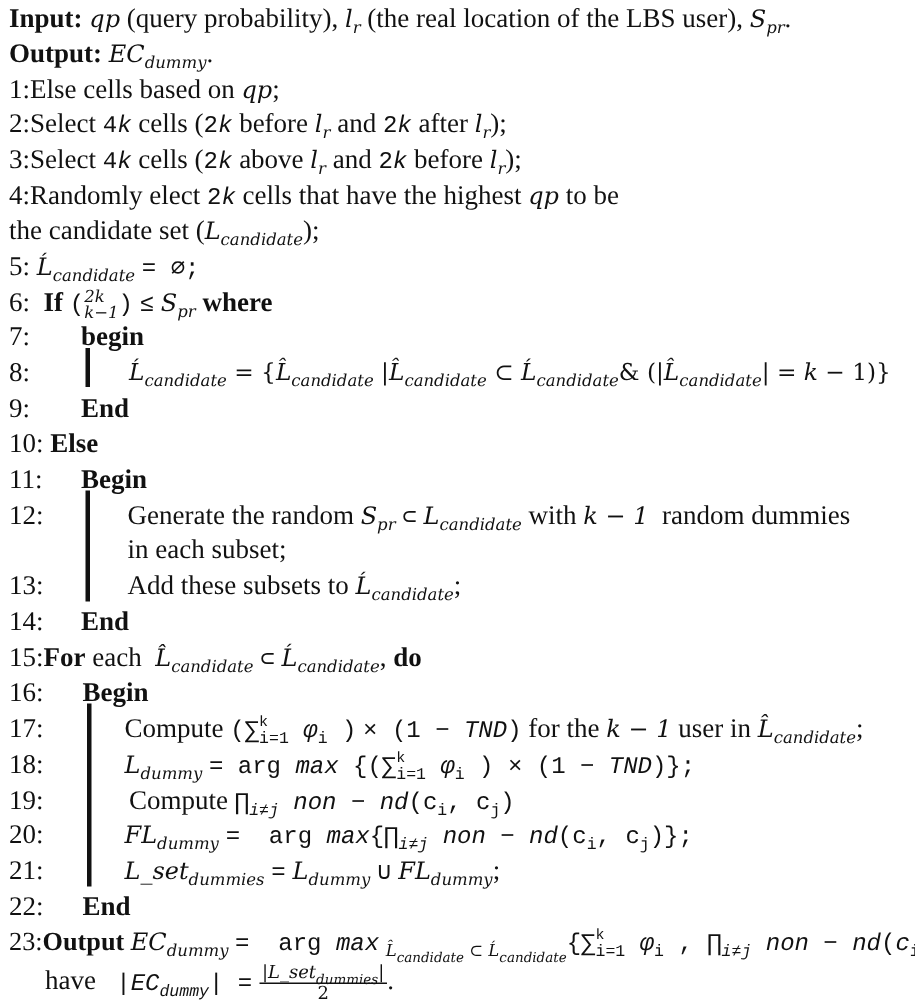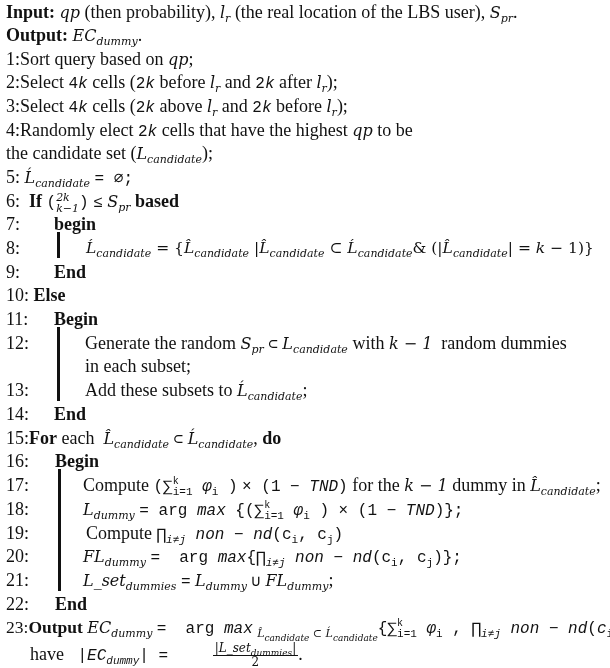--- a/index.html
+++ b/index.html
@@ -6,43 +6,43 @@
   body { width:610px; height:668px; position:relative; overflow:hidden;
          font-family:"Liberation Serif","DejaVu Serif",serif; font-size:18px; color:#111; }
   .ln { position:absolute; left:6px; white-space:nowrap; line-height:22px; }
   .b { font-weight:bold; }
   .m { font-family:"DejaVu Serif","Liberation Serif",serif; font-style:italic; font-size:16px; }
   .mu { font-family:Liberation Mono, monospace; font-size:16px; }
   sub { font-size:11px; vertical-align:-4px; line-height:0; }
   sup { font-size:10px; vertical-align:7px; line-height:0; }
   .vbar { position:absolute; width:3px; background:#111; }
   .binom { display:inline-block; vertical-align:middle; font-size:11px; line-height:11px; text-align:left; font-family:"DejaVu Serif",serif; font-style:italic; }
-  .frac { display:inline-block; vertical-align:middle; text-align:center; font-size:12px; line-height:13px;margin-left:40px; }
+  .frac { display:inline-block; vertical-align:middle; text-align:center; font-size:12px; line-height:13px; }
   .frac .top { border-bottom:1px solid #111; padding:0 2px; font-style:italic; font-family:"DejaVu Serif",serif; }
   .frac .bot { font-family:"DejaVu Serif",serif; }
 </style>
 </head>
 <body>
 
 <div class="ln" style="top:1px">
   <span class="b">Input:</span>
   <span class="m">qp</span>
-  <span>(then probability),</span>
+  <span>(query probability),</span>
   <span class="m"><span>l</span><sub>r</sub></span>
   <span>(the real location of the LBS user),</span>
   <span class="m"><span>S</span><sub>pr</sub></span>.
 </div>
 
 <div class="ln" style="top:24px">
   <span class="b">Output:</span>
   <span class="m"><span>EC</span><sub>dummy</sub></span>.
 </div>
 
 <div class="ln" style="top:48px">
-  <span>1:</span><span>Sort query based on</span>
+  <span>1:</span><span>Else cells based on</span>
   <span class="m">qp</span>;
 </div>
 
 <div class="ln" style="top:71px">
   <span>2:</span><span>Select</span>
   <span class="mu">4<i>k</i></span>
   <span>cells (</span><span class="mu">2<i>k</i></span>
   <span>before</span>
   <span class="m"><span>l</span><sub>r</sub></span>
   <span>and</span>
@@ -80,21 +80,21 @@
   <span class="m">Ĺ<sub>candidate</sub></span>
   <span class="mu">= ∅;</span>
 </div>
 
 <div class="ln" style="top:190px">
   <span>6:</span>&nbsp;
   <span class="b">If</span>
   <span class="mu">(</span><span class="binom"><span>2k</span><br><span>k−1</span></span><span class="mu">)</span>
   <span class="mu">≤</span>
   <span class="m"><span>S</span><sub>pr</sub></span>
-  <span class="b">based</span>
+  <span class="b">where</span>
 </div>
 
 <div class="ln" style="top:213px">
   <span>7:</span>
   <span class="b" style="position:absolute;left:48px">begin</span>
 </div>
 <div class="vbar" style="left:57px;top:232px;height:26px"></div>
 
 <div class="ln" style="top:237px">
   <span>8:</span>
@@ -161,21 +161,21 @@
 <div class="vbar" style="left:58px;top:469px;height:122px"></div>
 
 <div class="ln" style="top:474px">
   <span>17:</span>
   <span style="position:absolute;left:77px">
     <span>Compute</span>
     <span class="mu">(<span>∑</span><sup>k</sup><sub style="margin-left:-6px">i=1</sub> <i>φ</i><sub>i</sub> )</span>
     <span class="mu">× (1 − <i>TND</i>)</span>
     <span>for the</span>
     <span class="m">k − 1</span>
-    <span>dummy in</span>
+    <span>user in</span>
     <span class="m">L̂<sub>candidate</sub></span>;
   </span>
 </div>
 
 <div class="ln" style="top:498px">
   <span>18:</span>
   <span style="position:absolute;left:77px">
     <span class="m">L<sub>dummy</sub></span>
     <span class="mu">= arg <i>max</i> {(∑<sup>k</sup><sub style="margin-left:-6px">i=1</sub> <i>φ</i><sub>i</sub> ) × (1 − <i>TND</i>)};</span>
   </span>

